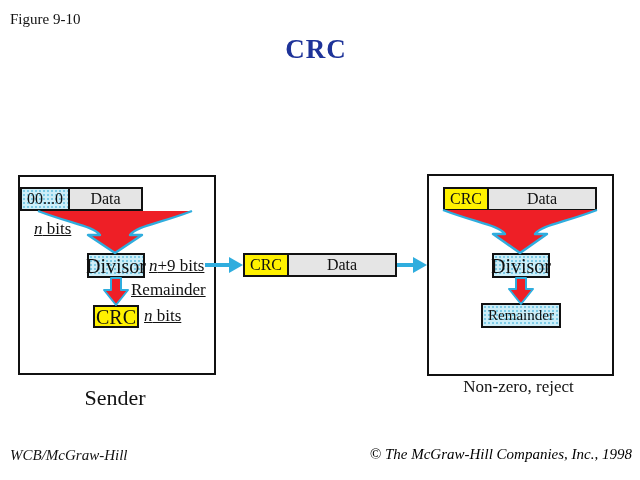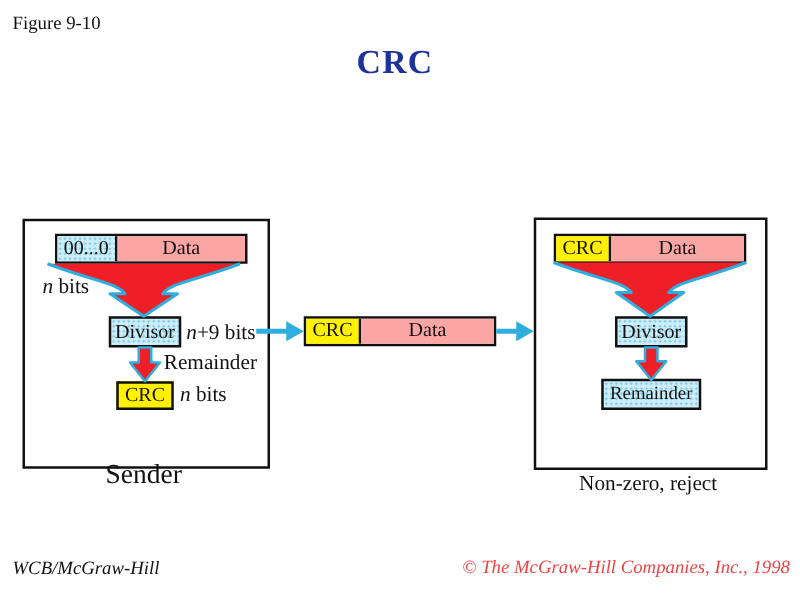--- a/index.html
+++ b/index.html
@@ -17,47 +17,47 @@
   
   .row-box{display:flex;border:2px solid #111;box-sizing:border-box;height:24px;align-items:stretch;background:#fff;}
   .cell{display:flex;align-items:center;justify-content:center;font-size:16px;line-height:1;}
   .cell-divider{border-right:2px solid #111;}
   .dotbox{
     background-color:#cdeef8;
     background-image:radial-gradient(#7ecbe6 0.9px, rgba(0,0,0,0) 1px);
     background-size:4px 4px;
   }
   .yellow{background:#fff100;}
-  .white{background:#fca5a5;}
-  .sender-toprow{left:44px;top:187px;width:154px;}
+  .white{background:#e5e5e5;}
+  .sender-toprow{left:20px;top:187px;width:123px;}
   .frame-row{left:243px;top:253px;width:154px;}
   .receiver-toprow{left:443px;top:187px;width:154px;}
   .pad-cell{width:46px;}
   .crc-cell{width:42px;}
   .grow{flex:1;}
   
-  .mini-box{border:2px solid #111;box-sizing:border-box;display:flex;align-items:center;justify-content:center;font-size:16px;line-height:1;}
+  .mini-box{border:2px solid #111;box-sizing:border-box;display:flex;align-items:center;justify-content:center;font-size:20px;line-height:1;}
   .divisor-s{left:87px;top:253px;width:58px;height:25px;}
   .crc-s{left:93px;top:305px;width:46px;height:23px;}
   .divisor-r{left:492px;top:253px;width:58px;height:25px;}
   .remainder-r{left:481px;top:303px;width:80px;height:25px;font-size:15px;}
   
-  .lbl{font-size:17px;line-height:1.1;white-space:nowrap;}
+  .lbl{font-size:17px;line-height:1.1;white-space:nowrap;text-decoration:underline;}
   .it{font-style:italic;}
   .nbits1{left:34px;top:220px;}
   .n1bits{left:149px;top:257px;}
   .remainder-lbl{left:131px;top:281px;}
   .nbits2{left:144px;top:307px;}
   .zero-accept{left:427px;top:330px;width:183px;text-align:center;font-size:17px;}
   .nonzero{left:427px;top:345px;width:183px;text-align:center;font-size:17px;margin-top:32px;}
   .station-label{font-size:22px;text-align:center;}
-  .sender-lbl{left:18px;top:366px;width:194px;}
+  .sender-lbl{left:18px;top:385px;width:194px;}
   .receiver-lbl{left:427px;top:377px;width:183px;}
   .footer-left{left:10px;top:447px;font-size:15px;font-style:italic;color:#111;text-align:right;}
-  .footer-right{right:8px;top:446px;font-size:15px;font-style:italic;color:#ef4444;font-family:Liberation Serif, serif;}
+  .footer-right{right:8px;top:446px;font-size:15px;font-style:italic;color:#000000;font-family:Liberation Serif, serif;}
   #arrow-layer{left:0;top:0;width:640px;height:480px;z-index:5;pointer-events:none;}
 </style>
 </head>
 <body>
 
 <div id="stage">
 
   <div class="abs figure-label">Figure 9-10</div>
   <div class="abs slide-title">CRC</div>
 

